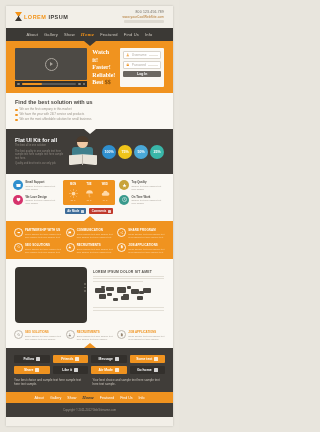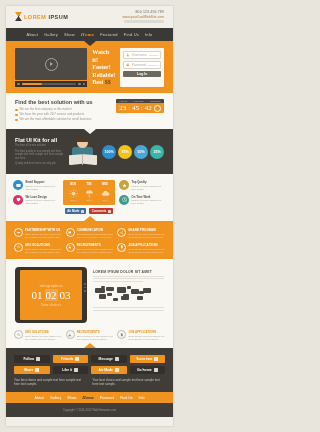--- a/index.html
+++ b/index.html
@@ -250,35 +250,20 @@
             <div class="bullet">
               <i></i>
               <span>We have the year with 24/7 service and products</span>
             </div>
             <div class="bullet">
               <i></i>
               <span>We are the most affordable solution for small business</span>
             </div>
           </div>
     </div>
-    <div class="timer">
-      <div class="timer-top" id="tlabels">
-            <u>HOURS</u>
-            <u>MINUTES</u>
-            <u>SECONDS</u>
-          </div>
-      <div class="timer-b">
-        <b>23</b>
-        <em>:</em>
-        <b>45</b>
-        <em>:</em>
-        <b>42</b>
-        <span class="gear"></span>
-      </div>
-    </div>
   </div>
 
   <div class="flat">
     <div class="flat-l">
       <div class="flat-h">Flat UI Kit for all</div>
       <div class="flat-s">The best all in one solution</div>
       <div class="flat-p">The best quality in one sample text here sample text here sample text here sample text here.</div>
       <div class="flat-p">Quality and best text is our only job.</div>
     </div>
     <div class="char">
@@ -468,29 +453,20 @@
             <span class="ot">
               <b>JOB APPLICATIONS</b>
               <u>Some sample text here sample text here sample text here sample text.</u>
             </span>
           </div>
         </div>
   </div>
 
   <div class="info">
     <div class="tablet">
-      <div class="t-scr">
-        <span class="lbl">infographics</span>
-        <span class="t-nums" id="tnums">
-              <b>01</b>
-              <b>02</b>
-              <b>03</b>
-            </span>
-        <span class="sub">Your choices</span>
-      </div>
       <span class="t-dots">
             <i></i>
             <i></i>
             <i></i>
           </span>
     </div>
     <div class="map">
       <div class="map-h">LOREM IPSUM DOLOR SIT AMET</div>
       <div class="map-l"></div>
       <div class="map-l"></div>

